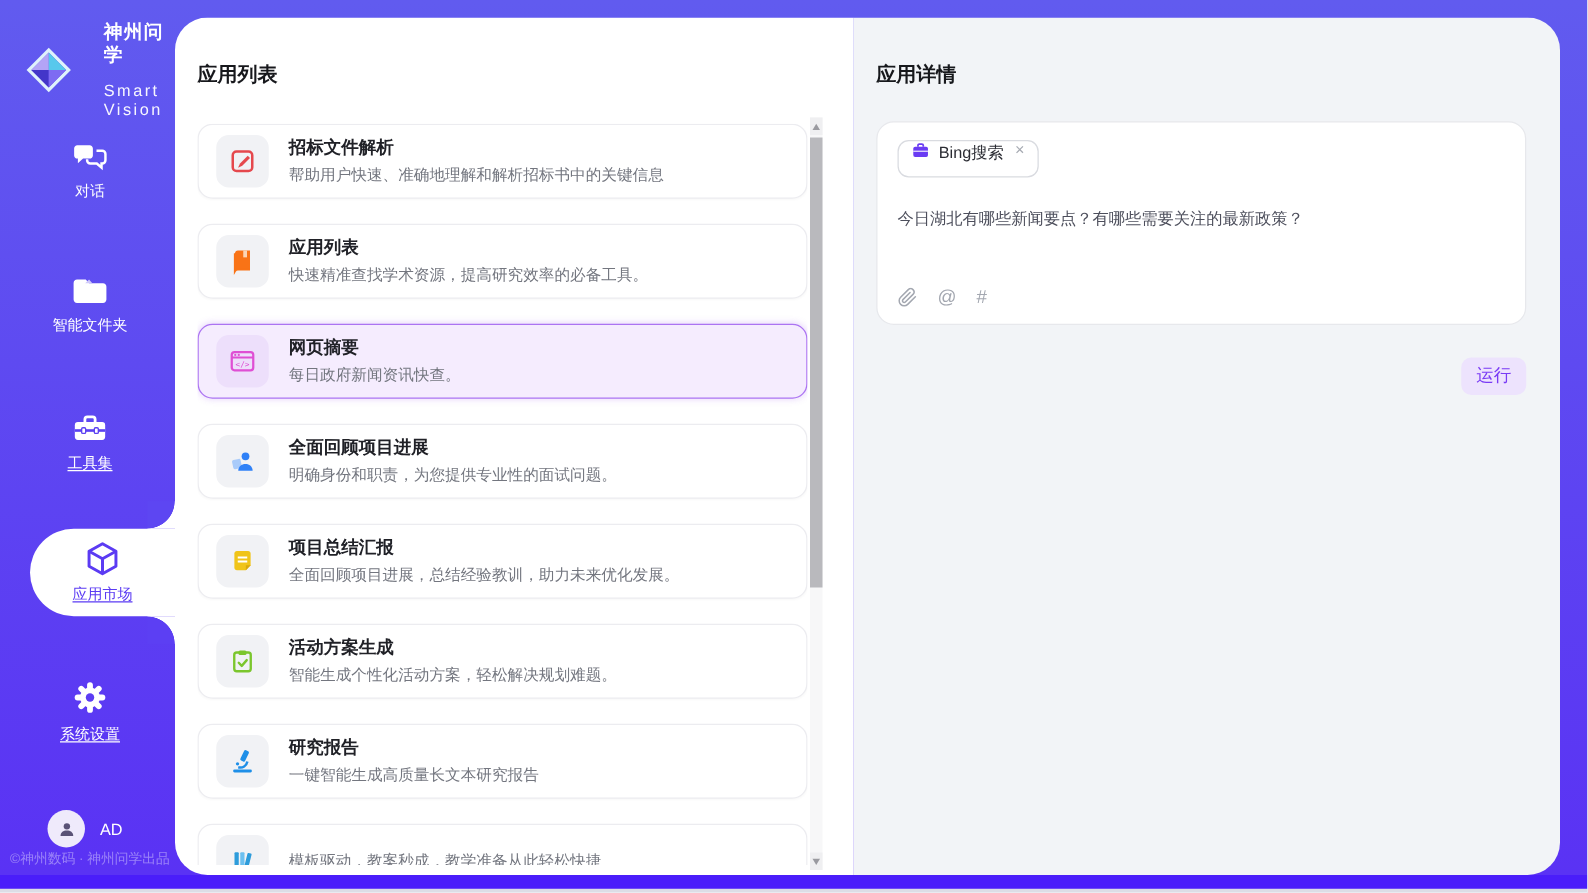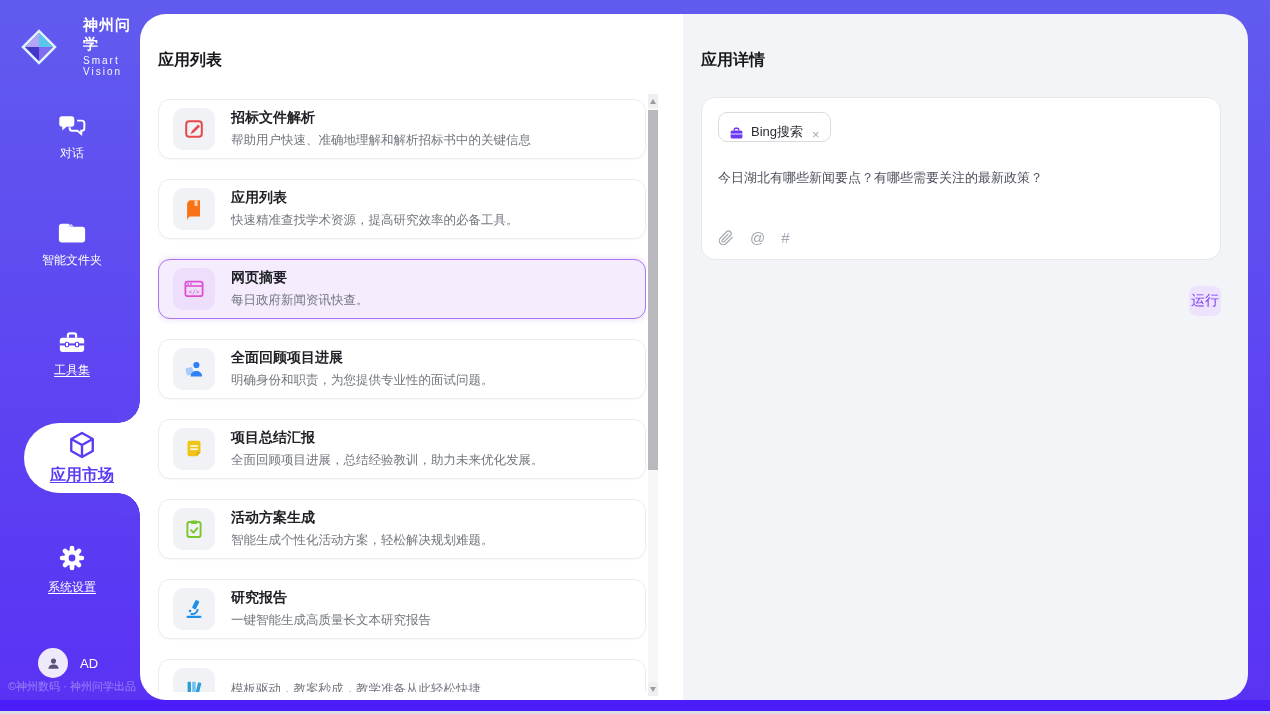--- a/index.html
+++ b/index.html
@@ -10,36 +10,36 @@
 
   
   .backdrop { position:absolute; left:0; top:0; width:1270px; height:700px;
               background:linear-gradient(180deg,#615BEF 0%,#5A32F4 100%); }
   .bottom-bar { position:absolute; left:0; bottom:3px; width:1270px; height:11px; background:#4A1DFA; }
 
   
   .sidebar { position:absolute; left:0; top:0; width:140px; height:700px; color:#fff; }
   .logo { position:absolute; left:20px; top:16px; display:flex; align-items:center; gap:25px; }
   .logo-text .cn { font-size:15px; font-weight:700; letter-spacing:1px; }
-  .logo-text .en { font-size:10px; letter-spacing:2px; opacity:.95; margin-top:1px; }
+  .logo-text .en { font-size:13px; letter-spacing:2px; opacity:.95; margin-top:11px; }
 
   .nav-item { position:absolute; left:0; width:144px; display:flex; flex-direction:column;
               align-items:center; gap:7px; cursor:pointer; }
   .nav-item .lbl { font-size:12px; color:#fff; }
   .nav-item .lbl.u { text-decoration:underline; text-underline-offset:2px; }
   .ni-chat   { top:112px; }
   .ni-folder { top:221px; }
   .ni-tool   { top:329px; }
   .ni-gear   { top:544px; }
 
   
   .active-bubble { position:absolute; left:24px; right:0; top:423px; height:70px; background:#fff;
                    border-radius:35px 0 0 35px; display:flex; flex-direction:column;
                    align-items:center; justify-content:center; gap:5px; cursor:pointer; }
-  .active-bubble .lbl { font-size:16px; color:#5B3BF3; text-decoration:underline; text-underline-offset:2px;font-weight:bold; }
+  .active-bubble .lbl { font-size:12px; color:#5B3BF3; text-decoration:underline; text-underline-offset:2px; }
   .curve { position:absolute; right:0; width:22px; height:22px; }
   .curve.top { top:-22px; background:radial-gradient(circle at 0 0, #5D46F2 21.5px, #fff 22px); }
   .curve.bot { bottom:-22px; background:radial-gradient(circle at 0 100%, #5C3FF3 21.5px, #fff 22px); }
 
   .user-row { position:absolute; left:38px; top:648px; display:flex; align-items:center; gap:12px; cursor:pointer; }
   .avatar { width:30px; height:30px; border-radius:50%; background:#EFEAFB; display:flex;
             align-items:center; justify-content:center; }
   .user-row .uname { font-size:13px; color:#fff; }
   .side-footer { position:absolute; left:8px; bottom:6px; font-size:11px; color:rgba(255,255,255,.38); white-space:nowrap; }
 
@@ -74,30 +74,30 @@
   .tri-down { width:0; height:0; border-left:3.5px solid transparent; border-right:3.5px solid transparent;
               border-top:5px solid #9a9aa0; }
   .sb-thumb { position:absolute; left:0; top:16px; width:10px; height:360px; background:#B9B9BD; cursor:grab; }
 
   
   .pane-detail { flex:1; background:#F2F4F7; position:relative; padding:36px 26px 0 18px; }
   .pane-detail .pane-title { margin-bottom:26px; }
 
   .detail-card { width:520px; height:163px; background:#fff; border:1px solid #E7E8EC; border-radius:14px;
                  padding:14px 16px; position:relative; }
-  .chip { display:inline-flex; align-items:flex-end; gap:7px; height:30px; padding:0 10px;
+  .chip { display:inline-flex; align-items:flex-start; gap:7px; height:30px; padding:0 10px;
           border:1px solid #D9DBE0; border-radius:9px; background:#fff; cursor:pointer; }
   .chip-label { font-size:13px; color:#2B2C33; }
   .chip-close { font-size:13px; color:#A6AAB2; cursor:pointer; line-height:1; margin-left:2px; }
   .query-text { margin-top:24px; font-size:13px; color:#4D4F5C; }
   .tool-row { position:absolute; left:16px; bottom:13px; display:flex; align-items:center; gap:16px; color:#A3A7B0; }
   .tool-row .glyph { font-size:15px; color:#A3A7B0; cursor:pointer; }
   .run-row { width:520px; display:flex; justify-content:flex-end; margin-top:26px; }
   .run-btn { background:#EDE3FD; color:#7A3BF5; font-size:14px; border:none; border-radius:8px;
-             padding:6px 2px; cursor:pointer; font-family:inherit; }
+             padding:6px 12px; cursor:pointer; font-family:inherit; }
 
   svg { display:block; }
 </style>
 </head>
 <body>
 
 <div class="screen">
   <div class="backdrop"></div>
   <div class="bottom-bar"></div>
 

